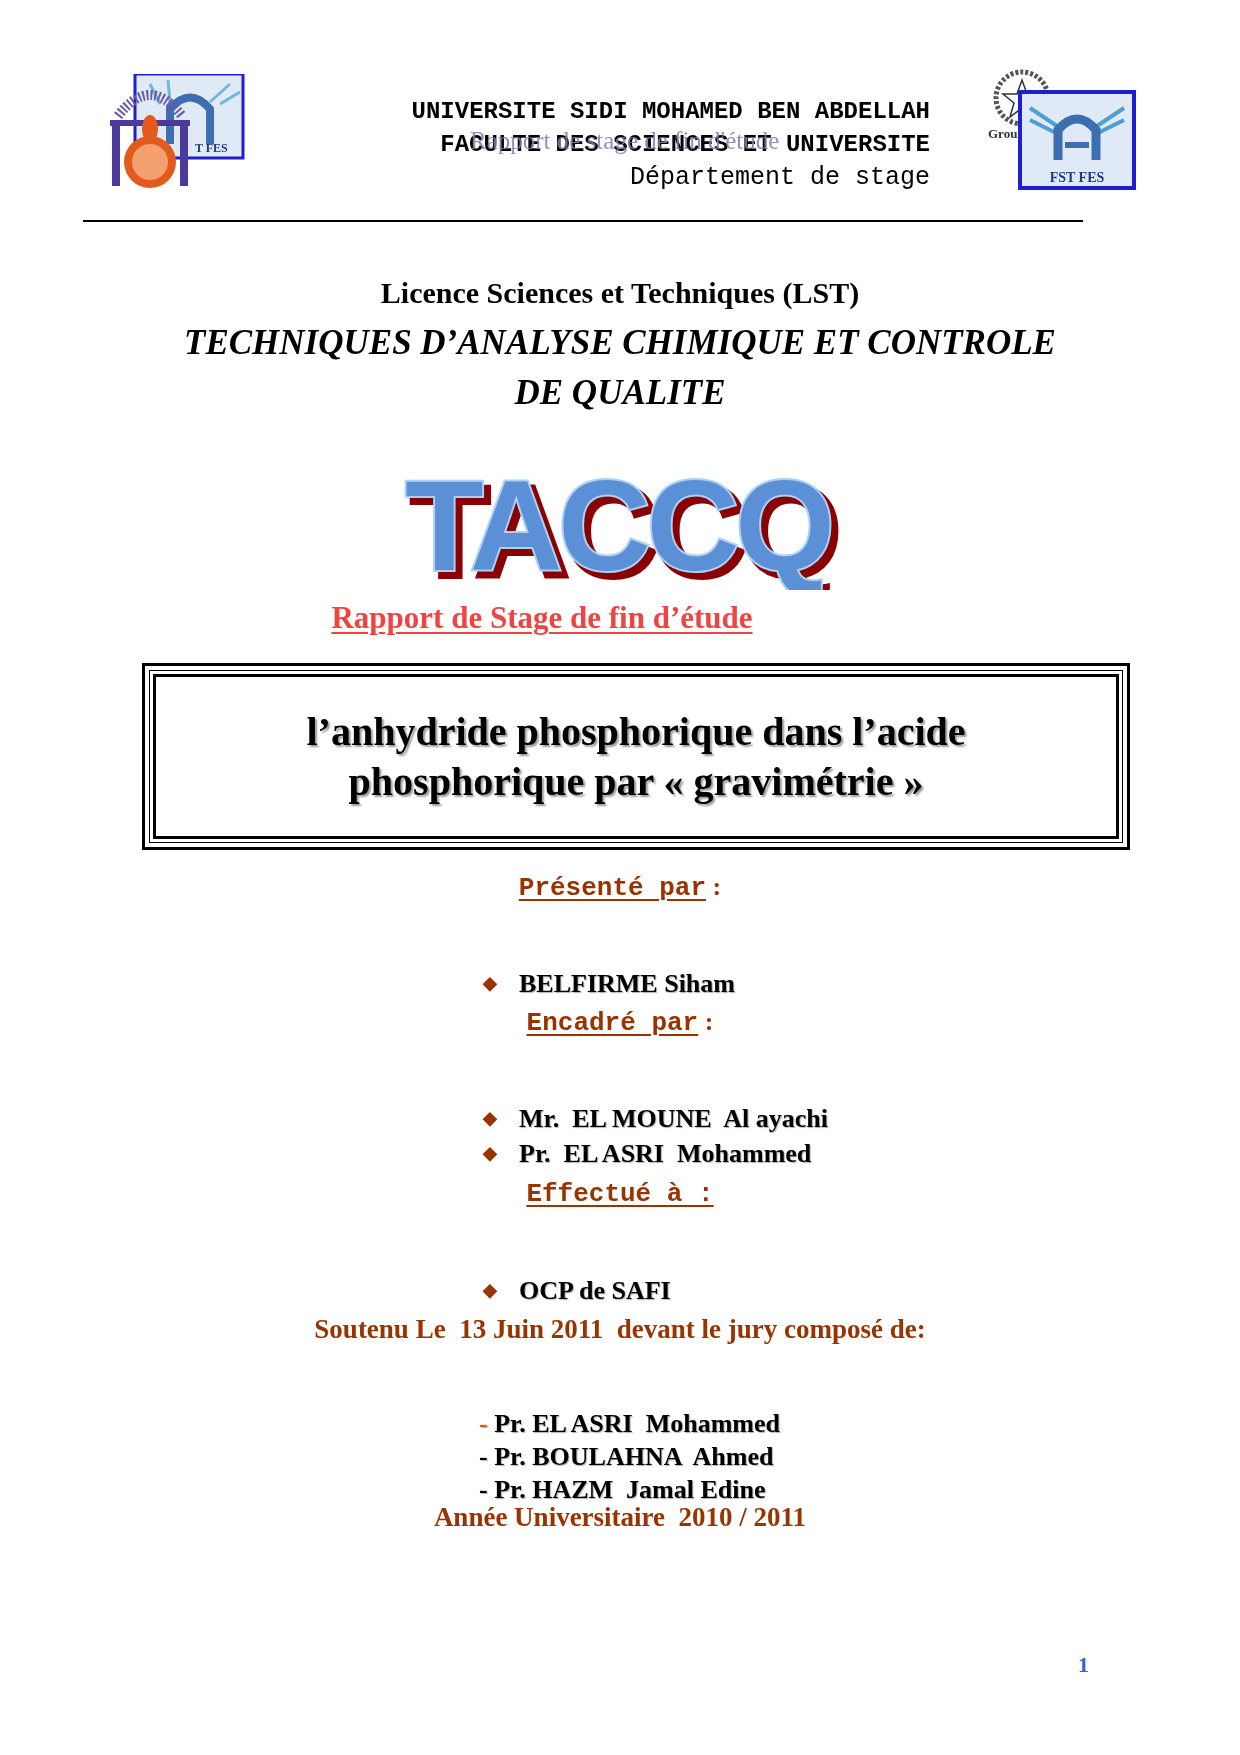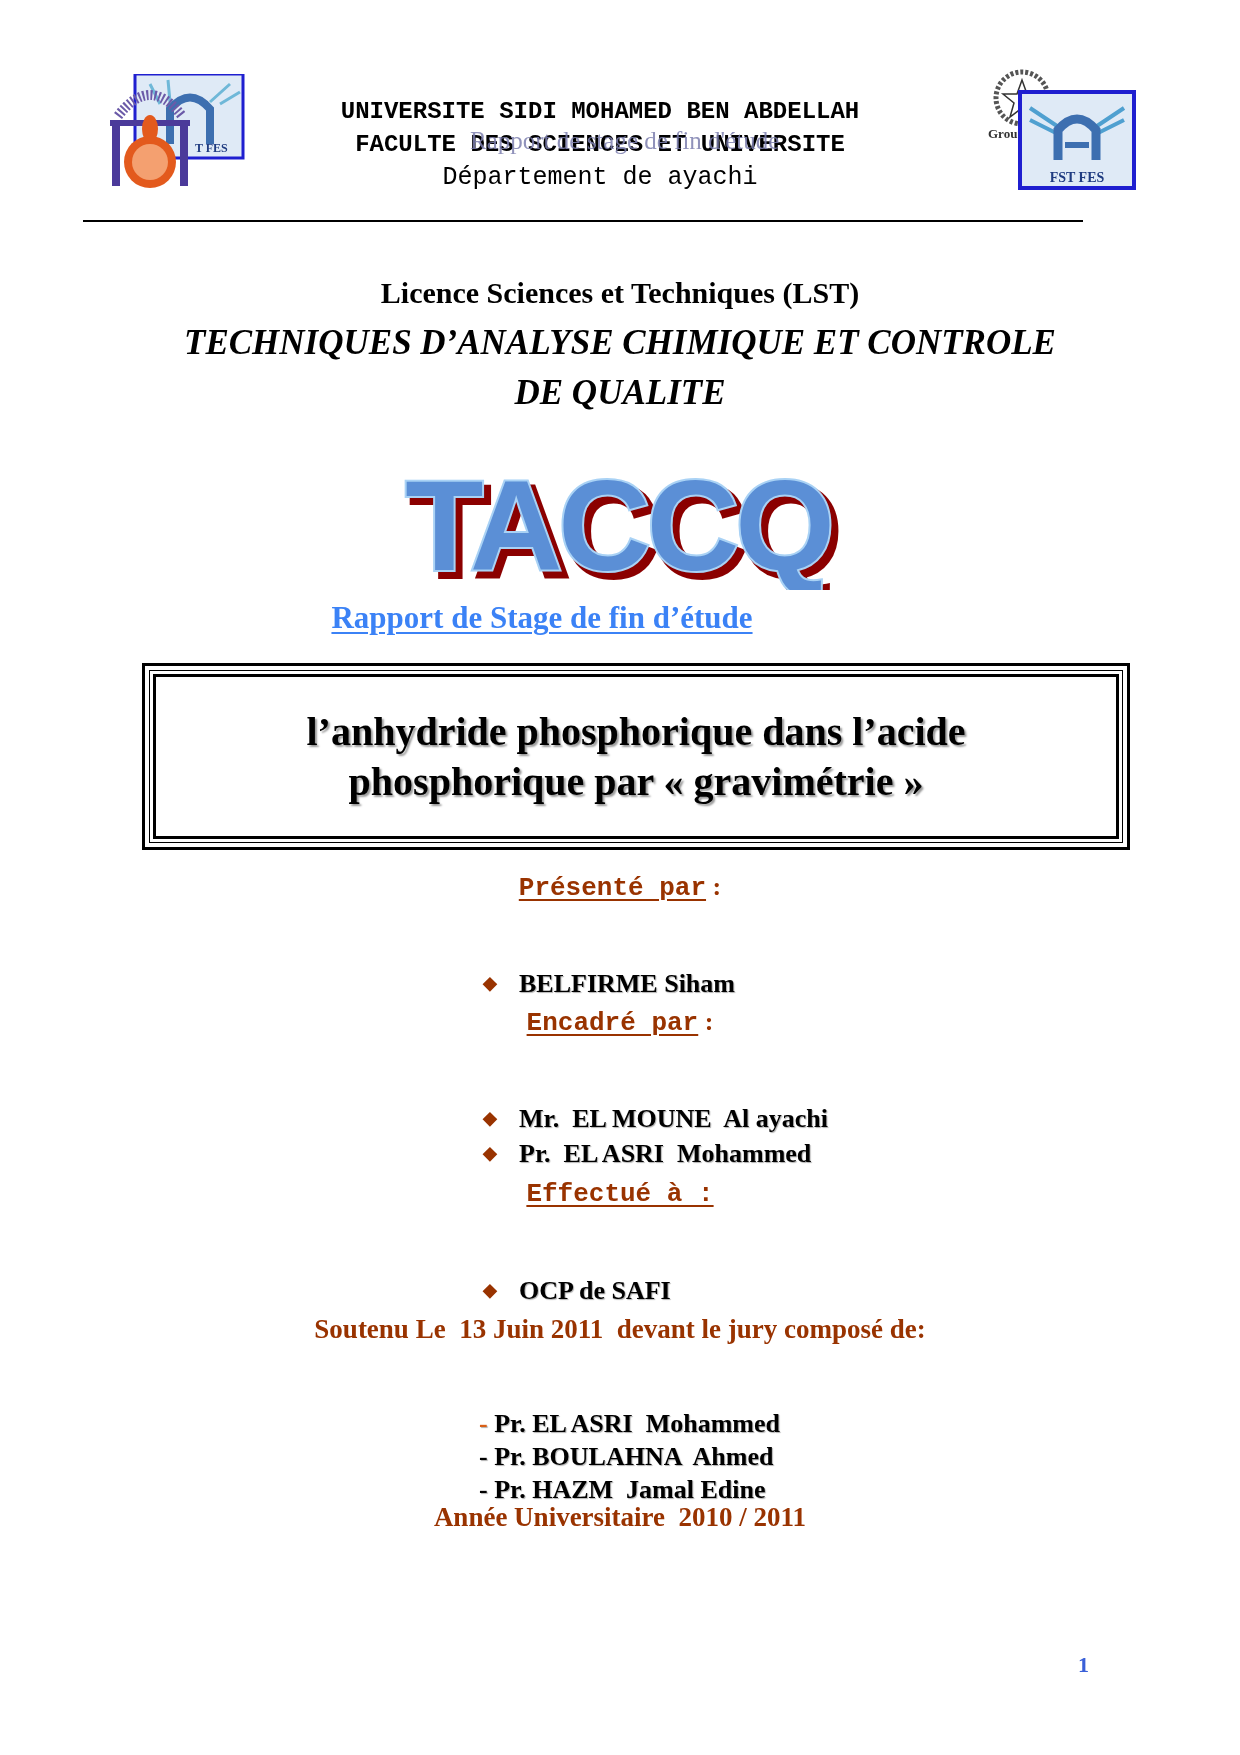--- a/index.html
+++ b/index.html
@@ -3,38 +3,38 @@
 <meta charset="utf-8">
 <style>
   * { box-sizing: border-box; margin: 0; padding: 0; }
   html, body { width: 1240px; height: 1755px; background: #ffffff; }
   body { position: relative; font-family: "Liberation Serif", serif; color: #000; overflow: hidden; }
 
   .header { position: absolute; left: 0; top: 0; width: 1240px; height: 230px; }
   .logo-left { position: absolute; left: 110px; top: 74px; width: 160px; height: 130px; }
   .logo-right { position: absolute; left: 980px; top: 68px; width: 160px; height: 122px; }
 
-  .univ-block { position: absolute; left: 270px; top: 95px; width: 660px; text-align: center;
+  .univ-block { position: absolute; left: 270px; top: 95px; width: 660px; text-align: right;
     font-family: "Liberation Mono", monospace; font-weight: bold; font-size: 24px; line-height: 33px; }
   .univ-block .dept { font-weight: normal; font-size: 25px; }
   .watermark { position: absolute; left: 470px; top: 127px; font-family: "Liberation Serif", serif;
     font-size: 25px; color: #7d7faf; opacity: 0.85; white-space: nowrap; pointer-events: none; }
 
   .hr { position: absolute; left: 83px; top: 220px; width: 1000px; height: 0; border-top: 2px solid #000; }
 
   .licence { position: absolute; top: 276px; left: 0; width: 1240px; text-align: center;
     font-weight: bold; font-size: 30px; }
   .program { position: absolute; top: 318px; left: 120px; width: 1000px; text-align: center;
     font-weight: bold; font-style: italic; font-size: 35px; line-height: 50px; }
 
   .taccq { position: absolute; top: 460px; left: 0; width: 1240px; text-align: center; }
   .taccq svg { display: inline-block; }
 
   .rapport { position: absolute; top: 600px; left: 0; width: 1084px; text-align: center;
-    font-weight: bold; font-size: 31px; color: #3b82f6; }
+    font-weight: bold; font-size: 31px; color: #ef4444; }
   .rapport span { text-decoration: underline; text-decoration-thickness: 2px; text-underline-offset: 4px; }
 
   .title-box { position: absolute; left: 142px; top: 663px; width: 988px; height: 187px;
     border: 3px solid #000; padding: 4px; }
   .title-box .inner { width: 100%; height: 100%; border: 1px solid #000; outline: 3px solid #000; outline-offset: -7px;
     display: flex; align-items: center; justify-content: center; }
   .title-box .text { text-align: center; font-weight: bold; font-size: 40px; line-height: 50px;
     text-shadow: 2px 2px 2px #9a9a9a; }
 
   .section-label { position: absolute; left: 0; width: 1240px; text-align: center; font-weight: bold; font-size: 26px; color: #993300; }
@@ -75,21 +75,21 @@
         <circle cx="40" cy="88" r="26" fill="#e35a1d"></circle>
         <circle cx="40" cy="88" r="18" fill="#f4a070"></circle>
         <ellipse cx="40" cy="55" rx="8" ry="14" fill="#e35a1d"></ellipse>
       </g>
     </svg>
   </div>
 
   <div class="univ-block">
     <div>UNIVERSITE SIDI MOHAMED BEN ABDELLAH</div>
     <div>FACULTE DES SCIENCES ET UNIVERSITE</div>
-    <div class="dept">Département de ayachi</div>
+    <div class="dept">Département de stage</div>
   </div>
   <div class="watermark">Rapport de stage de fin d'étude</div>
 
   <div class="logo-right">
     <svg width="160" height="122" viewBox="0 0 160 122">
       <g>
         <circle cx="42" cy="30" r="26" fill="none" stroke="#555" stroke-width="5" stroke-dasharray="3 2"></circle>
         <polygon points="42,12 47,26 61,26 50,35 54,49 42,40 30,49 34,35 23,26 37,26" fill="none" stroke="#333" stroke-width="1.5"></polygon>
         <text x="8" y="70" font-family="Liberation Serif, serif" font-size="13" font-weight="bold" fill="#333">Grou</text>
       </g>

